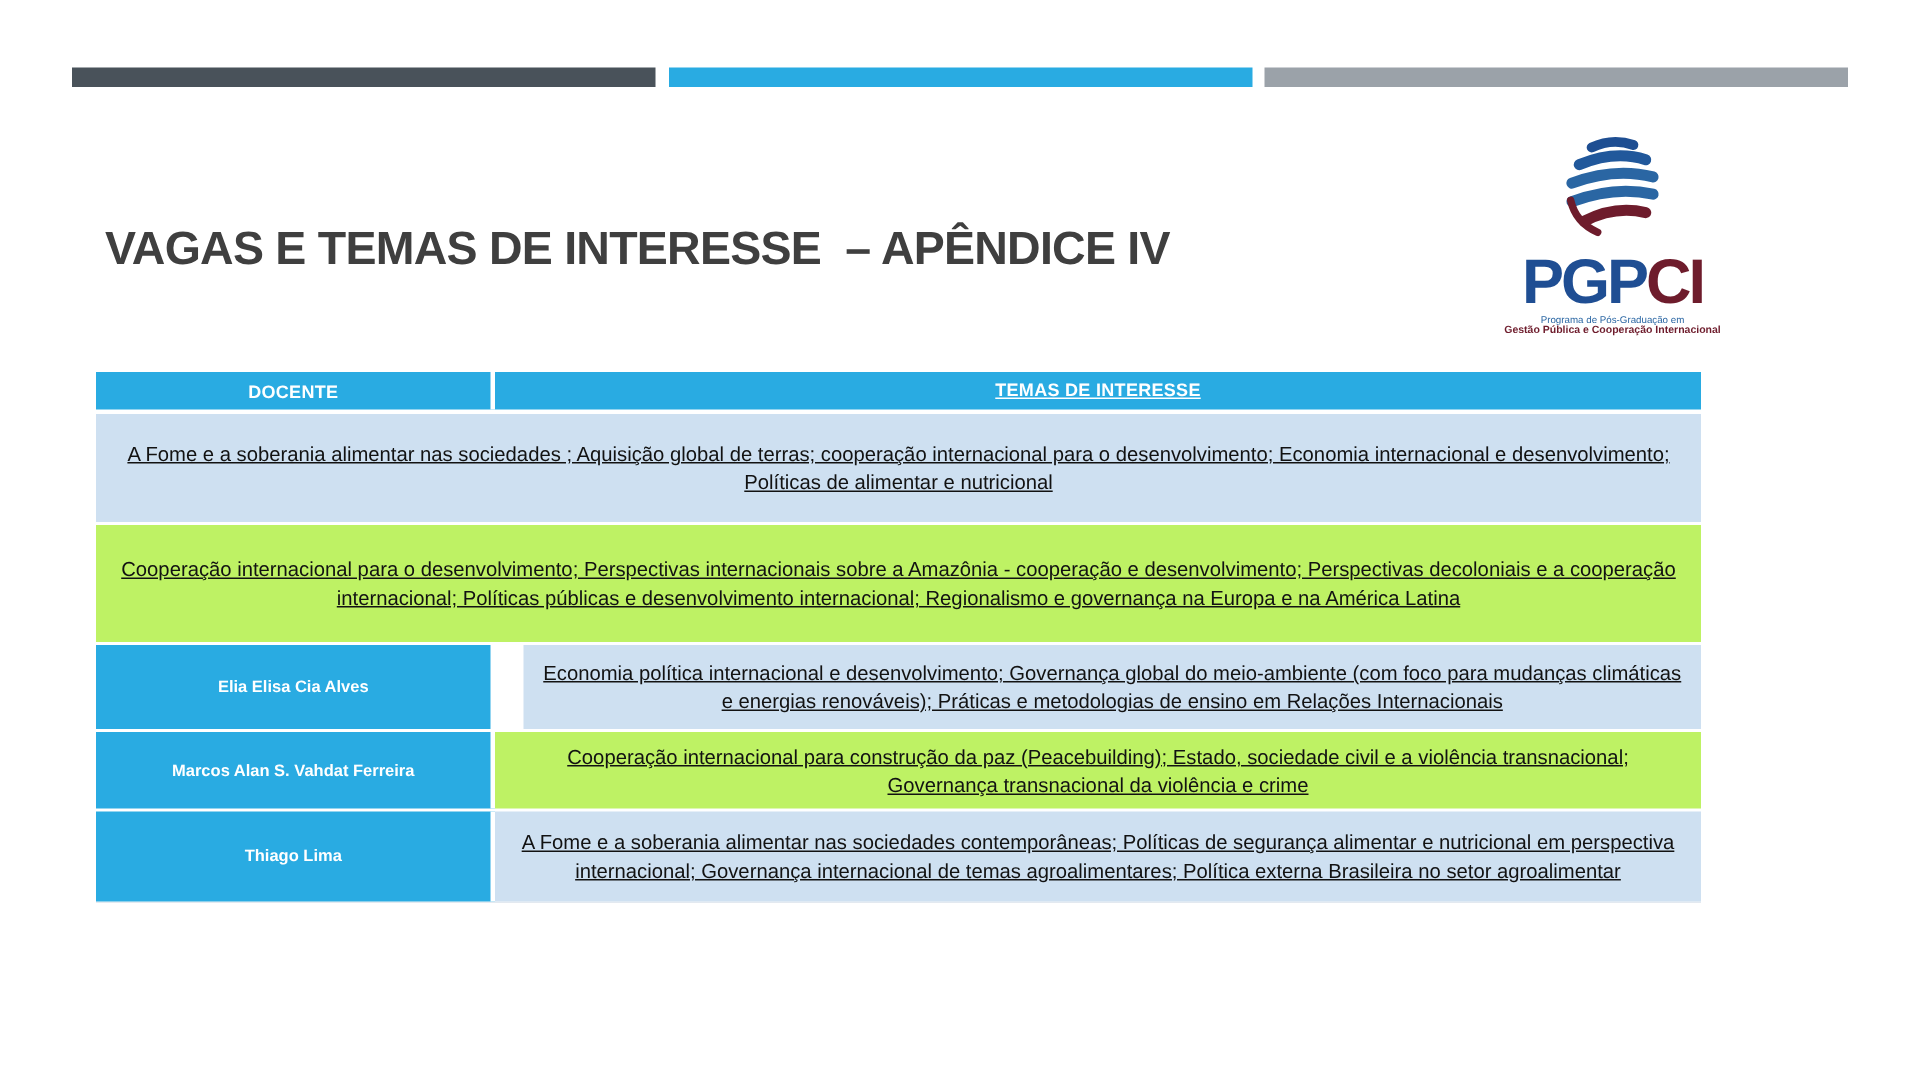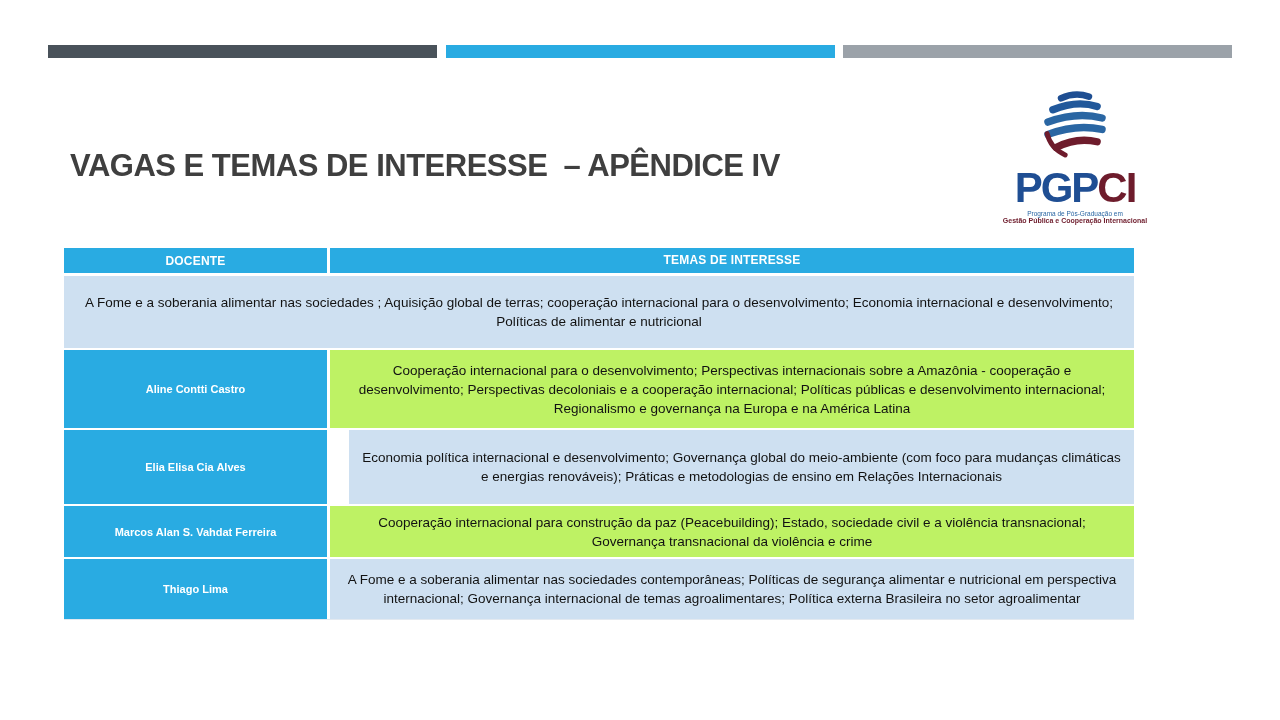--- a/index.html
+++ b/index.html
@@ -38,26 +38,26 @@
   .trow + .trow { border-top:2px solid #ffffff; }
   .thead { height:25px; border-top:none; }
   .thead + .trow { border-top:3px solid #ffffff; }
   .cell-doc {
     width:266px; flex:0 0 266px; background:#29ABE2; color:#ffffff;
     display:flex; align-items:center; justify-content:center; text-align:left;
     border-right:3px solid #ffffff; font-size:11px; font-weight:600; padding:2px 10px;
   }
   .cell-tem {
     flex:1; display:flex; align-items:center; justify-content:center; text-align:center;
-    font-size:13.5px; line-height:19px; color:#121212; padding:3px 12px;
+    font-size:13.5px; line-height:19px; color:#121212; padding:3px 12px;text-decoration:underline;
   }
   .thead .cell-doc, .thead .cell-tem { background:#29ABE2; color:#ffffff; font-size:12px; font-weight:bold; letter-spacing:0.2px; padding:0 10px; }
   .band-a .cell-tem { background:#CEE0F1; }
   .band-b .cell-tem { background:#bef264; }
-  .r1 { height:75px; } .r2 { height:80px; } .r3 { height:76px;gap:19px; }
+  .r1 { height:75px; } .r2 { height:80px; } .r3 { height:58px;gap:19px; }
   .r4 { height:53px; } .r5 { height:62px; } .r6 { height:49px; }
 </style>
 </head>
 <body>
 
 <div class="slide">
 
   <div class="topbar bar-dark"></div>
   <div class="topbar bar-blue"></div>
   <div class="topbar bar-gray"></div>
@@ -81,21 +81,20 @@
   <div class="table">
     <div class="trow thead">
       <div class="cell-doc">DOCENTE</div>
       <div class="cell-tem">TEMAS DE INTERESSE</div>
     </div>
 
     <div class="trow r1 band-a">
       <div class="cell-tem">A Fome e a soberania alimentar nas sociedades ; Aquisição global de terras; cooperação internacional para o desenvolvimento; Economia internacional e desenvolvimento; Políticas de alimentar e nutricional</div>
     </div>
     <div class="trow r2 band-b">
-      <div class="cell-doc">Aline Contti Castro</div>
       <div class="cell-tem">Cooperação internacional para o desenvolvimento; Perspectivas internacionais sobre a Amazônia - cooperação e desenvolvimento; Perspectivas decoloniais e a cooperação internacional; Políticas públicas e desenvolvimento internacional; Regionalismo e governança na Europa e na América Latina</div>
     </div>
     <div class="trow r3 band-a">
       <div class="cell-doc">Elia Elisa Cia Alves</div>
       <div class="cell-tem">Economia política internacional e desenvolvimento; Governança global do meio-ambiente (com foco para mudanças climáticas e energias renováveis); Práticas e metodologias de ensino em Relações Internacionais</div>
     </div>
     <div class="trow r4 band-b">
       <div class="cell-doc">Marcos Alan S. Vahdat Ferreira</div>
       <div class="cell-tem">Cooperação internacional para construção da paz (Peacebuilding); Estado, sociedade civil e a violência transnacional; Governança transnacional da violência e crime</div>
     </div>

